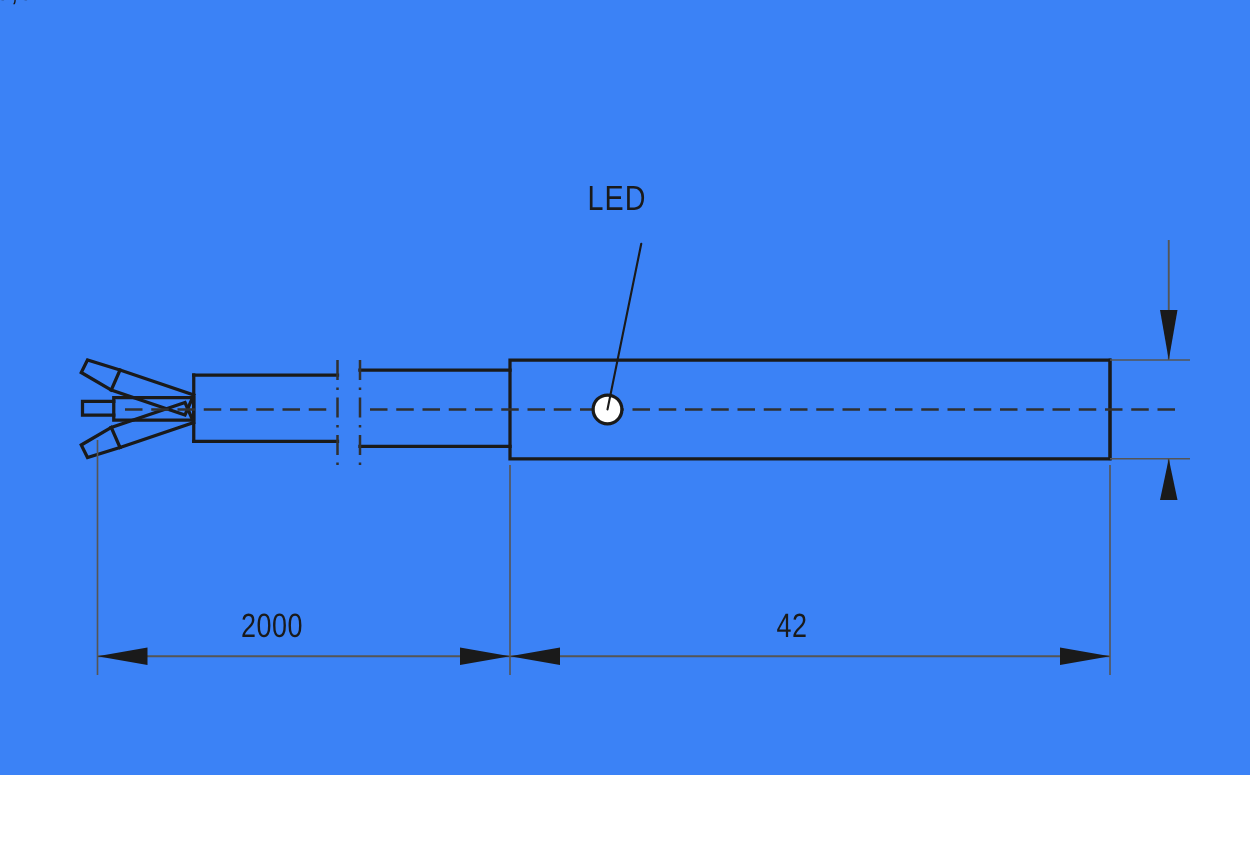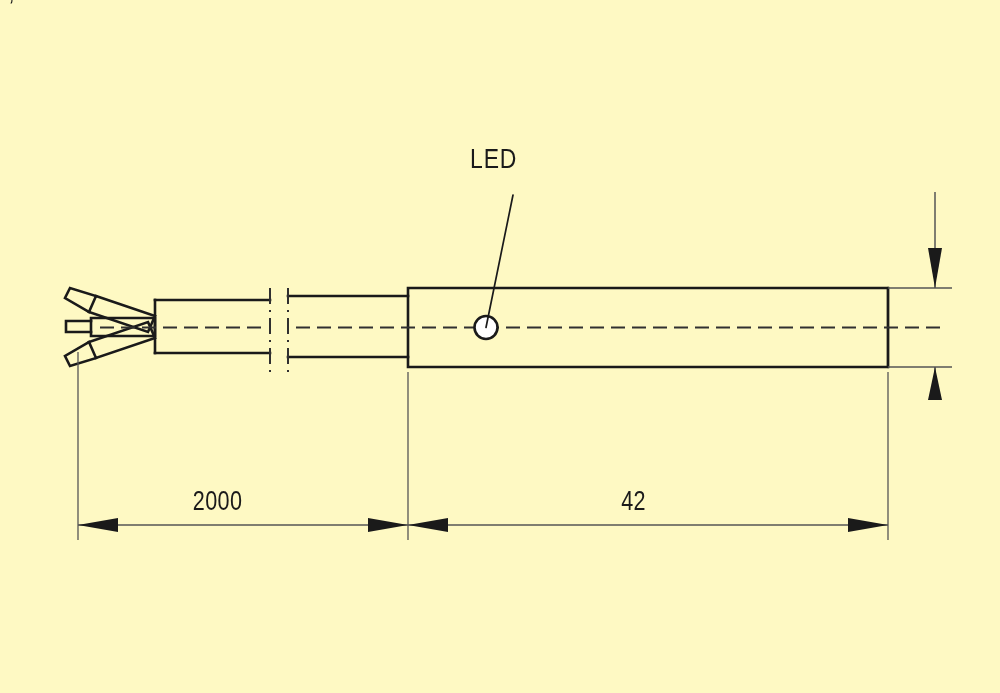--- a/index.html
+++ b/index.html
@@ -6,22 +6,22 @@
     margin: 0;
     padding: 0;
     background: #ffffff;
   }
   body {
     font-family: "Liberation Sans", sans-serif;
   }
   #drawing-root {
     position: relative;
     width: 1000px;
-    height: 693px;
-    background: #fef9c3;
+    height: 620px;
+    background: #3b82f6;
     overflow: hidden;
   }
   svg#technical-drawing {
     display: block;
     width: 1000px;
     height: 693px;
   }
   .outline {
     fill: none;
     stroke: #1a1a1a;

